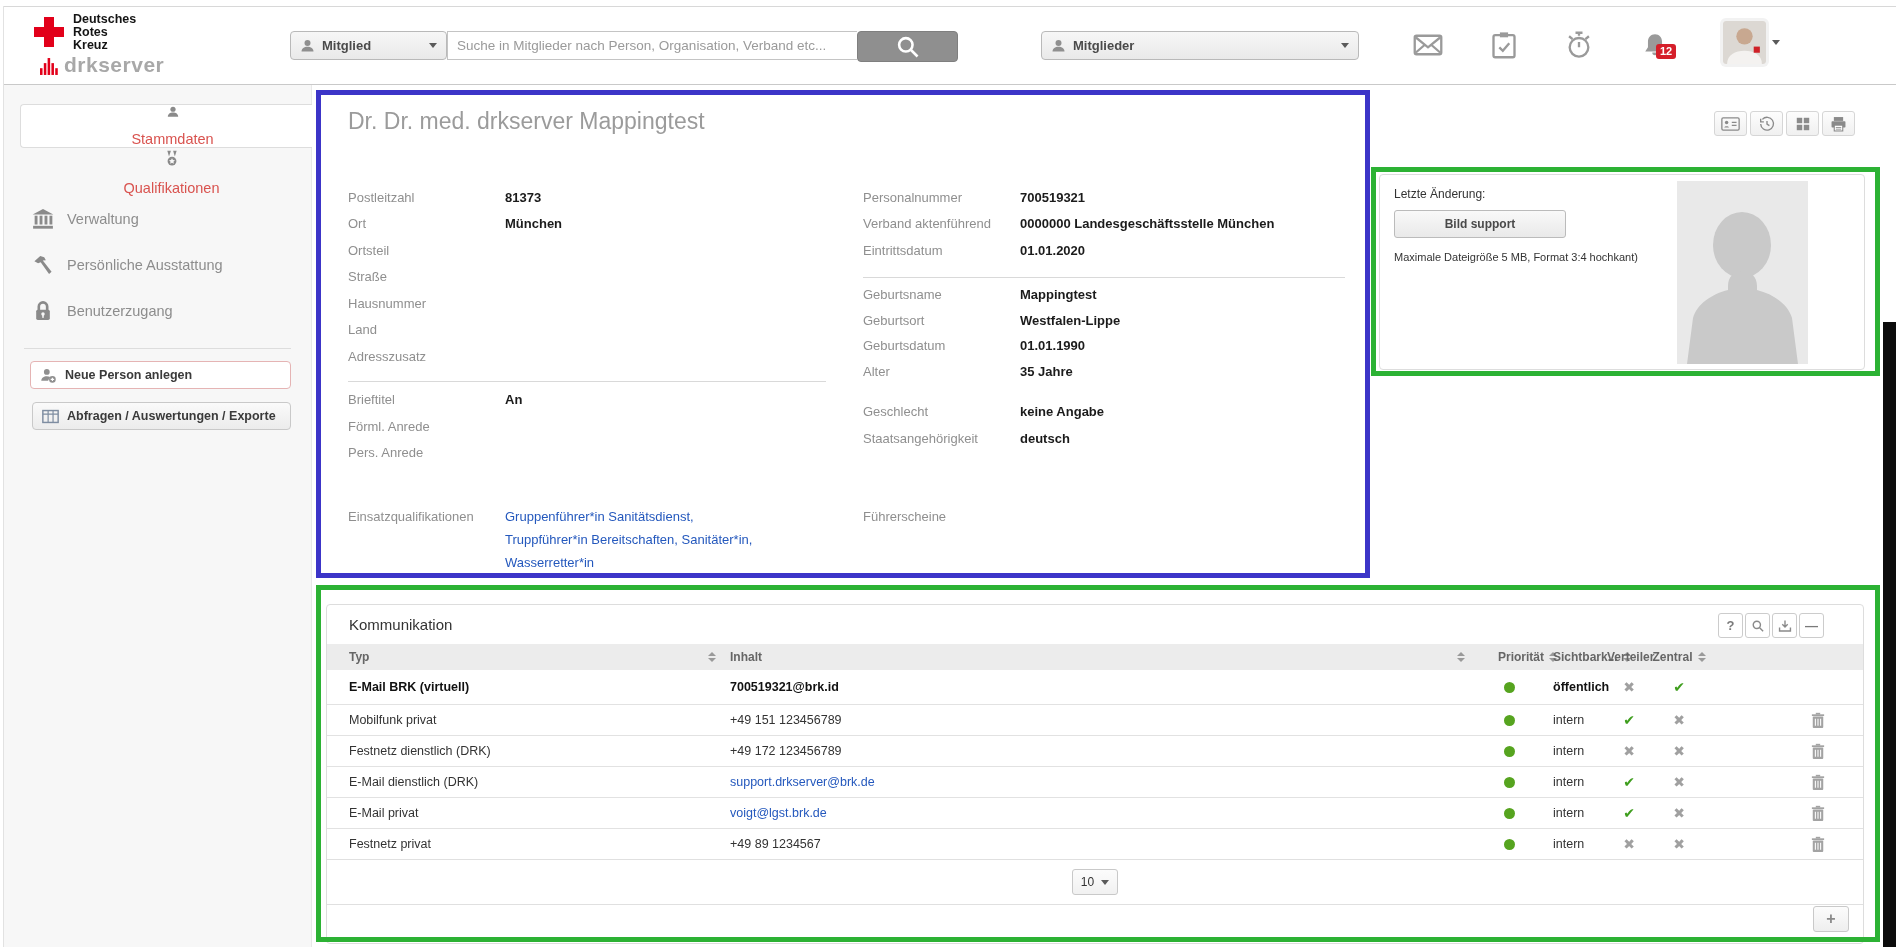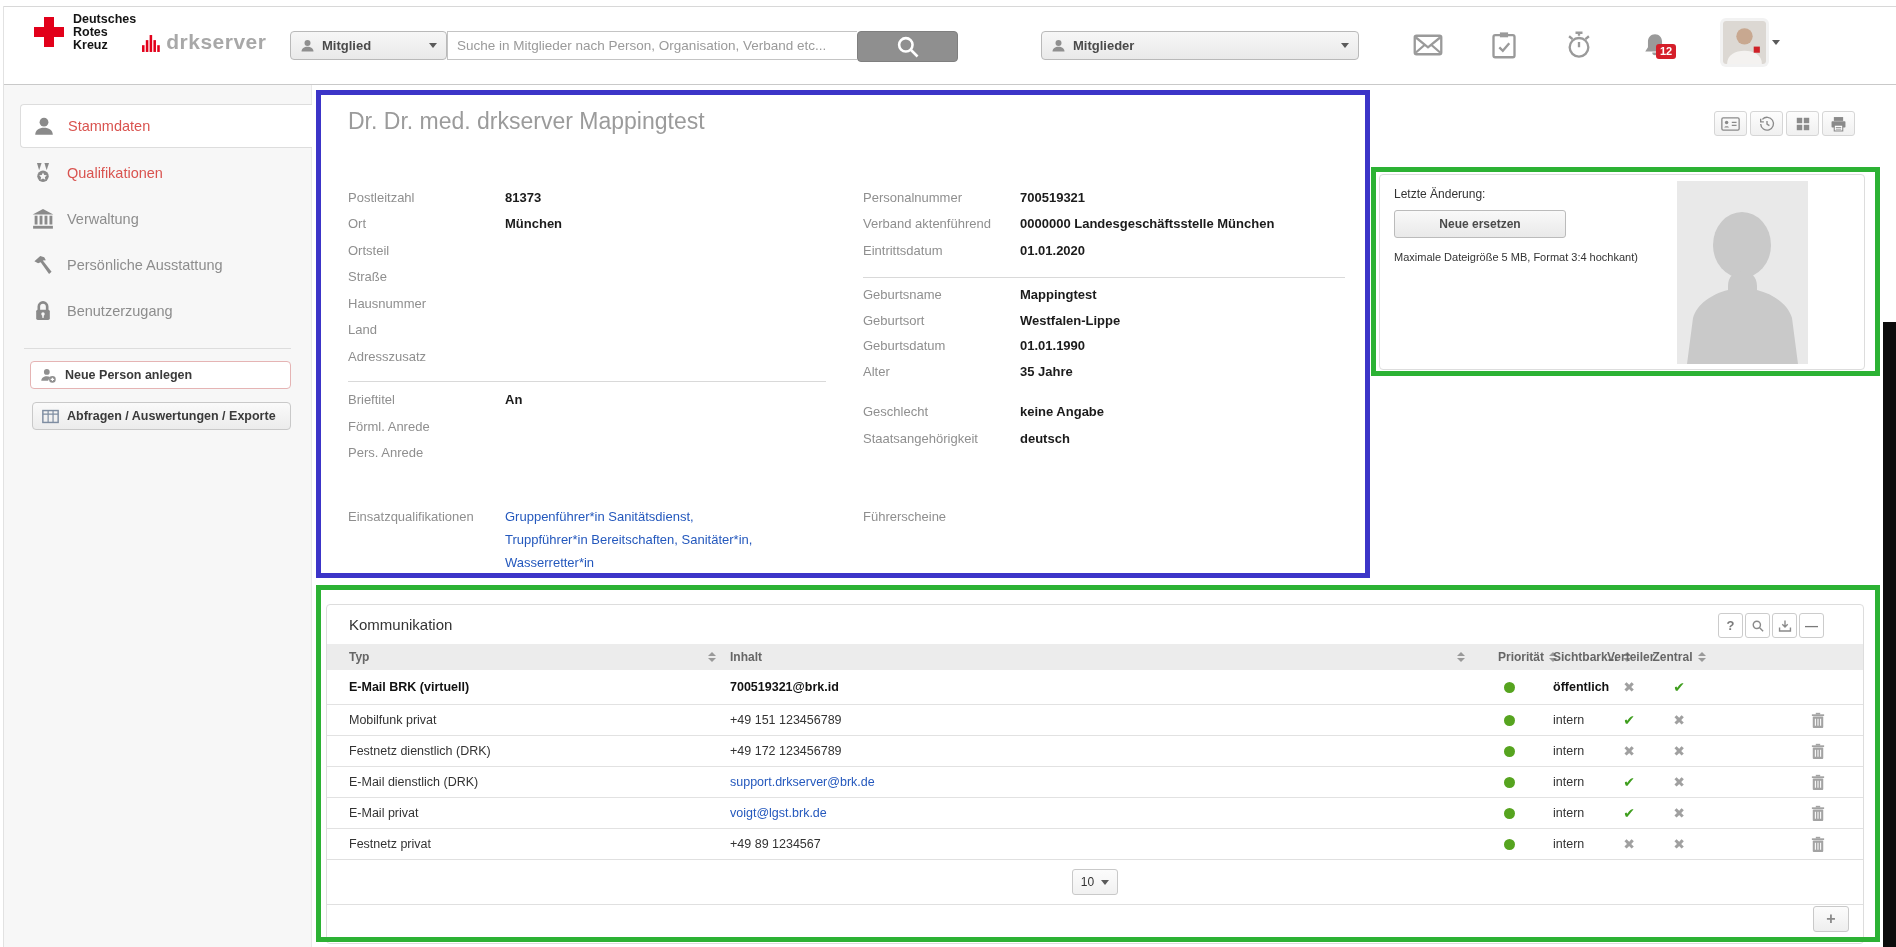--- a/index.html
+++ b/index.html
@@ -3,21 +3,21 @@
 <meta charset="utf-8">
 <style>
   html,body{margin:0;padding:0;background:#fff;width:1896px;height:947px;overflow:hidden;
     font-family:"Liberation Sans","DejaVu Sans",sans-serif;}
   .app{position:relative;width:1896px;height:947px;background:#fff;}
   .edge-top{position:absolute;top:6px;left:3px;right:0;height:1px;background:#d8d8d8;}
   .edge-left{position:absolute;top:6px;left:3px;bottom:0;width:1px;background:#e2e2e2;}
 
   
   .header{position:absolute;top:7px;left:4px;right:0;height:77px;background:#fff;border-bottom:1px solid #c9c9c9;}
-  .logo{position:absolute;left:30px;top:6px;display:flex;flex-direction:row;}
+  .logo{position:absolute;left:30px;top:6px;display:flex;flex-direction:column;}
   .logo-top{display:flex;gap:9px;}
   .cross{position:relative;width:30px;height:30px;margin-top:4px;}
   .cross::before{content:"";position:absolute;left:10px;top:0;width:10px;height:30px;background:#e2001a;}
   .cross::after{content:"";position:absolute;left:0;top:10px;width:30px;height:10px;background:#e2001a;}
   .logo-text{font-size:12.5px;font-weight:bold;color:#141414;line-height:13px;}
   .product{display:flex;align-items:flex-end;gap:2px;margin-top:3px;margin-left:6px;}
   .product span{font-size:21px;font-weight:bold;color:#a8a8a8;line-height:20px;letter-spacing:.5px;}
 
   .dd{position:absolute;top:24px;height:29px;box-sizing:border-box;display:flex;align-items:center;gap:7px;
       background:linear-gradient(#f7f7f7,#e9e9e9);border:1px solid #b9b9b9;border-radius:4px;padding:0 9px;cursor:pointer;}
@@ -35,21 +35,21 @@
   .badge{position:absolute;left:18px;top:16px;background:#d51f2a;color:#fff;font-size:11px;font-weight:bold;
       border-radius:3px;padding:1px 4px;line-height:13px;}
   .avatar{position:absolute;left:1719px;top:14px;width:43px;height:43px;border-radius:3px;overflow:hidden;cursor:pointer;
       box-shadow:0 0 0 3px #f2f2f2;}
   .avatar-caret{position:absolute;left:1768px;top:33px;}
 
   
   .sidebar{position:absolute;top:85px;left:4px;width:308px;bottom:0;background:#f7f7f7;border-right:1px solid #e8e8e8;box-sizing:border-box;}
   .nav{padding-top:19px;}
   .nav-item{height:46px;display:flex;align-items:center;gap:13px;padding-left:28px;font-size:14.5px;color:#8d8d8d;cursor:pointer;}
-  .nav-item.red{color:#d9534f;}
+  .nav-item.red{color:#d9534f;flex-direction:column;}
   .nav-item.active{background:#fff;border:1px solid #ddd;border-right:none;border-radius:4px 0 0 4px;
       margin:0 -1px 2px 16px;padding-left:12px;height:42px;position:relative;z-index:2;}
   .nav-sep{border-top:1px solid #ddd;margin:14px 20px 12px 20px;}
   .side-btn{margin:0 20px 13px 26px;height:28px;box-sizing:border-box;display:flex;align-items:center;gap:8px;padding-left:9px;
       border-radius:4px;font-size:12.5px;font-weight:bold;color:#3a3a3a;cursor:pointer;}
   .side-btn.pink{background:#fff;border:1px solid #e5b4b4;}
   .side-btn.gray{background:linear-gradient(#fafafa,#ececec);border:1px solid #c9c9c9;margin-left:28px;}
 
   
   .page-title{position:absolute;left:348px;top:108px;font-size:23px;color:#9b9b9b;}
@@ -395,21 +395,21 @@
     <a>Gruppenführer*in Sanitätsdienst,</a>
     <a>Truppführer*in Bereitschaften, Sanitäter*in,</a>
     <a>Wasserretter*in</a>
   </div>
   <div class="fr" style="left:863px;top:509px">
     <span class="l">Führerscheine</span>
   </div>
 
   <div class="photo-card">
     <div class="pc-label">Letzte Änderung:</div>
-    <div class="pc-btn">Neue ersetzen</div>
+    <div class="pc-btn">Bild support</div>
     <div class="pc-hint2">Maximale Dateigröße 5 MB, Format 3:4 hochkant)</div>
     <div class="pc-avatar">
       <svg width="131" height="183" viewBox="0 0 131 183">
         <rect width="131" height="183" fill="#e9e9e9"></rect>
         <ellipse cx="65" cy="64" rx="29" ry="33" fill="#c9c9c9"></ellipse>
         <path d="M65 90c9 0 15 6 15 15v4c16 4 31 14 35 28l6 46H10l6-46c4-14 19-24 35-28v-4c0-9 6-15 14-15z" fill="#c9c9c9"></path>
       </svg>
     </div>
   </div>
 

